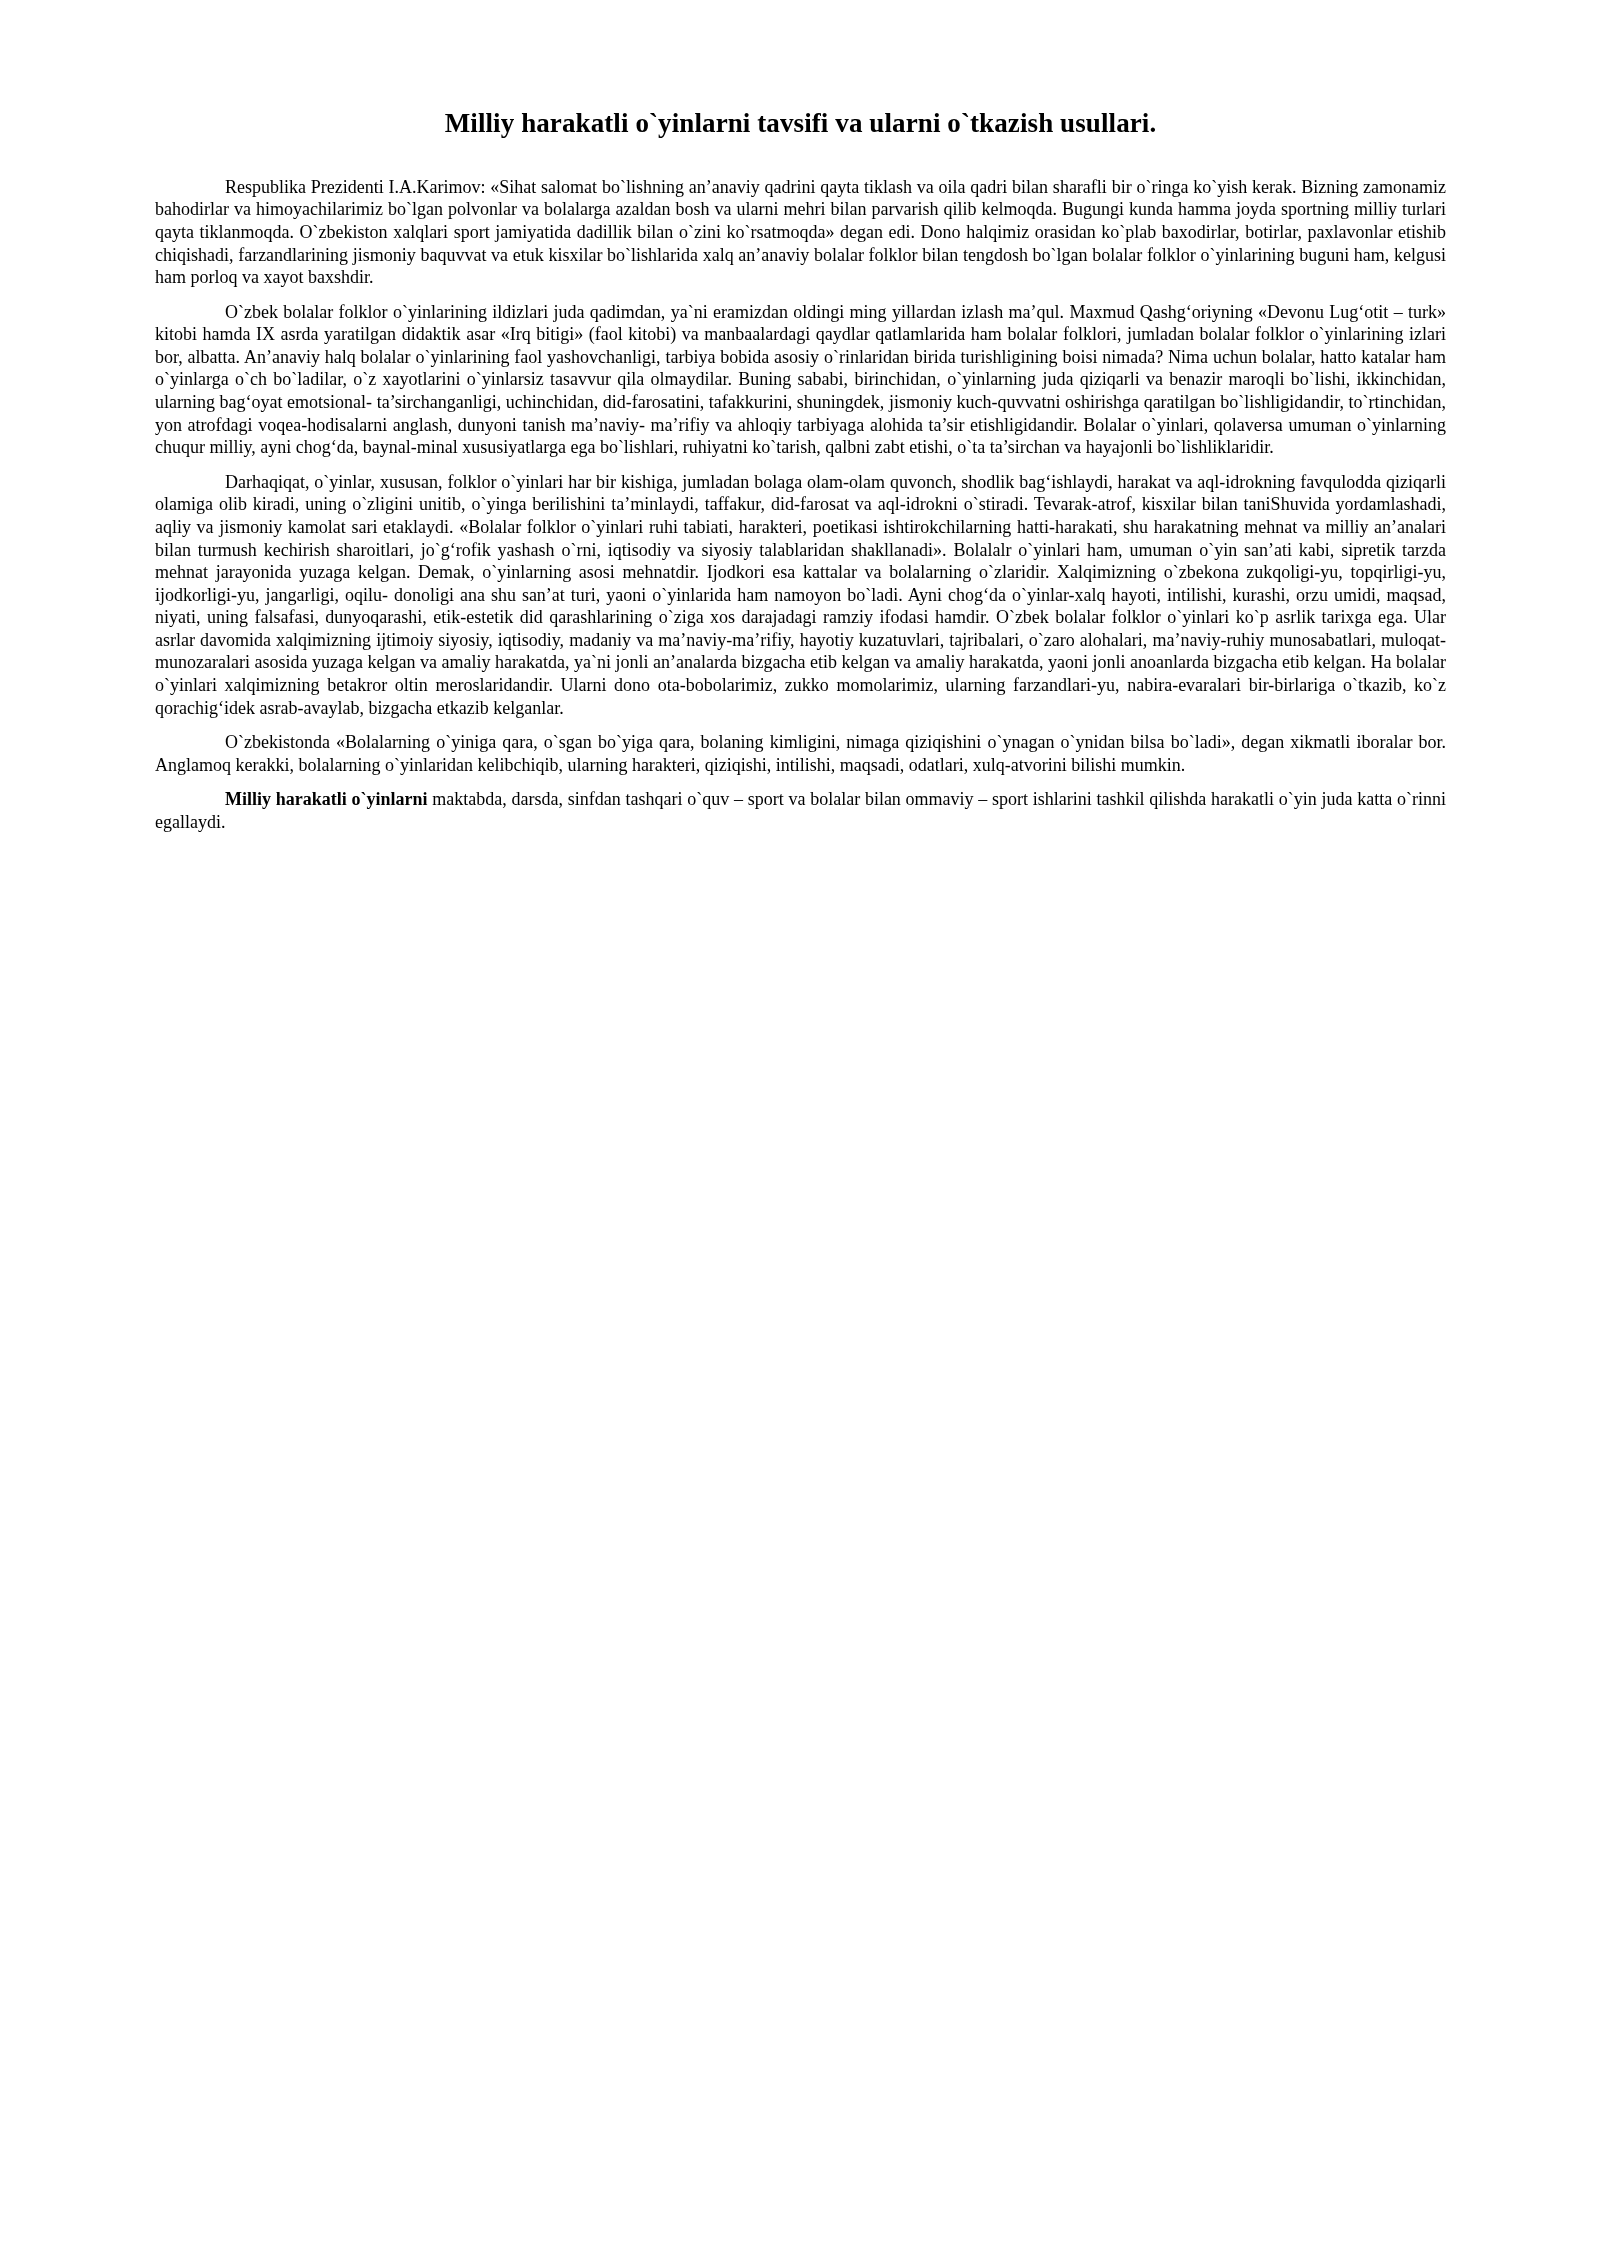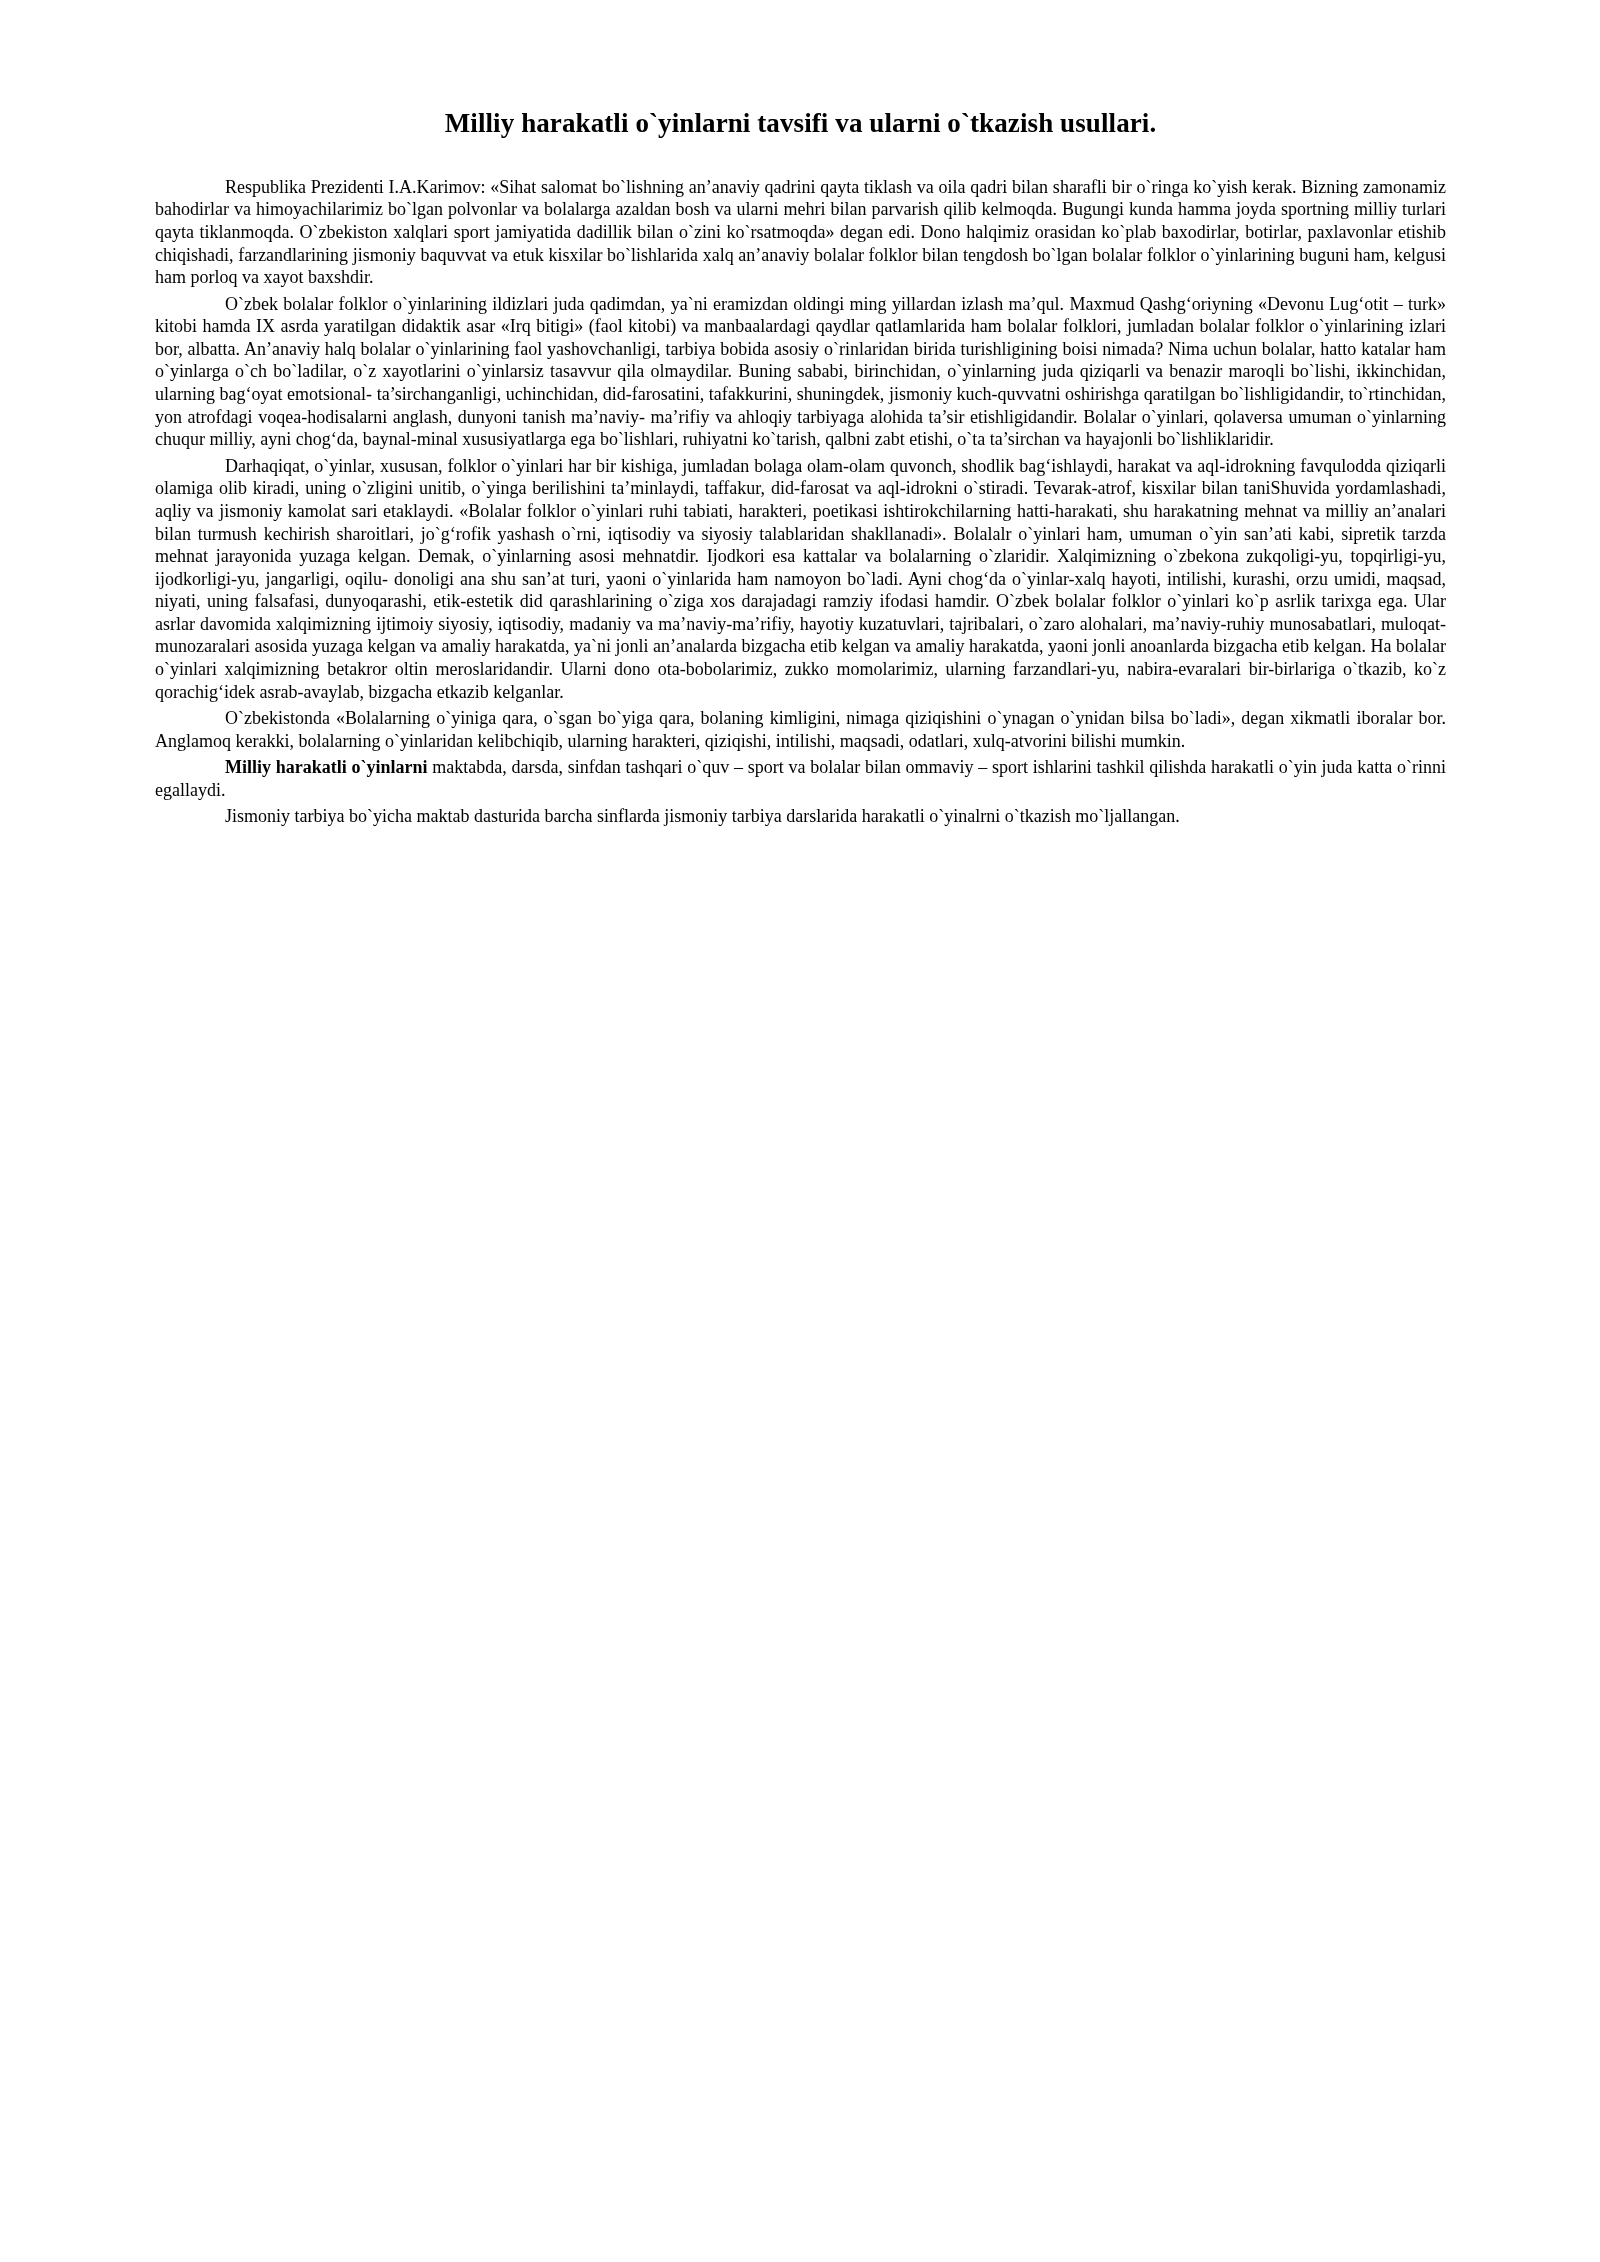--- a/index.html
+++ b/index.html
@@ -38,21 +38,21 @@
     font-size: 18px;
     line-height: 1.255;
     text-align: justify;
     text-justify: inter-word;
     margin: 0;
     text-indent: 70px;
     hyphens: none;
     -webkit-hyphens: none;
   }
   p.body-par + p.body-par {
-    margin-top: 4px;
+    margin-top: 12px;
   }
   .lead-bold {
     font-weight: bold;
   }
 </style>
 </head>
 <body>
 
 <div class="page">
   <div class="content">
@@ -62,16 +62,15 @@
     <p class="body-par">Respublika Prezidenti I.A.Karimov: «Sihat salomat bo`lishning an’anaviy qadrini qayta tiklash va oila qadri bilan sharafli bir o`ringa ko`yish kerak. Bizning zamonamiz bahodirlar va himoyachilarimiz bo`lgan polvonlar va bolalarga azaldan bosh va ularni mehri bilan parvarish qilib kelmoqda. Bugungi kunda hamma joyda sportning milliy turlari qayta tiklanmoqda. O`zbekiston xalqlari sport jamiyatida dadillik bilan o`zini ko`rsatmoqda» degan edi. Dono halqimiz orasidan ko`plab baxodirlar, botirlar, paxlavonlar etishib chiqishadi, farzandlarining jismoniy baquvvat va etuk kisxilar bo`lishlarida xalq an’anaviy bolalar folklor bilan tengdosh bo`lgan bolalar folklor o`yinlarining buguni ham, kelgusi ham porloq va xayot baxshdir.</p>
 
     <p class="body-par">O`zbek bolalar folklor o`yinlarining ildizlari juda qadimdan, ya`ni eramizdan oldingi ming yillardan izlash ma’qul. Maxmud Qashg‘oriyning «Devonu Lug‘otit – turk» kitobi hamda IX asrda yaratilgan didaktik asar «Irq bitigi» (faol kitobi) va manbaalardagi qaydlar qatlamlarida ham bolalar folklori, jumladan bolalar folklor o`yinlarining izlari bor, albatta. An’anaviy halq bolalar o`yinlarining faol yashovchanligi, tarbiya bobida asosiy o`rinlaridan birida turishligining boisi nimada? Nima uchun bolalar, hatto katalar ham o`yinlarga o`ch bo`ladilar, o`z xayotlarini o`yinlarsiz tasavvur qila olmaydilar. Buning sababi, birinchidan, o`yinlarning juda qiziqarli va benazir maroqli bo`lishi, ikkinchidan, ularning bag‘oyat emotsional- ta’sirchanganligi, uchinchidan, did-farosatini, tafakkurini, shuningdek, jismoniy kuch-quvvatni oshirishga qaratilgan bo`lishligidandir, to`rtinchidan, yon atrofdagi voqea-hodisalarni anglash, dunyoni tanish ma’naviy- ma’rifiy va ahloqiy tarbiyaga alohida ta’sir etishligidandir. Bolalar o`yinlari, qolaversa umuman o`yinlarning chuqur milliy, ayni chog‘da, baynal-minal xususiyatlarga ega bo`lishlari, ruhiyatni ko`tarish, qalbni zabt etishi, o`ta ta’sirchan va hayajonli bo`lishliklaridir.</p>
 
     <p class="body-par">Darhaqiqat, o`yinlar, xususan, folklor o`yinlari har bir kishiga, jumladan bolaga olam-olam quvonch, shodlik bag‘ishlaydi, harakat va aql-idrokning favqulodda qiziqarli olamiga olib kiradi, uning o`zligini unitib, o`yinga berilishini ta’minlaydi, taffakur, did-farosat va aql-idrokni o`stiradi. Tevarak-atrof, kisxilar bilan taniShuvida yordamlashadi, aqliy va jismoniy kamolat sari etaklaydi. «Bolalar folklor o`yinlari ruhi tabiati, harakteri, poetikasi ishtirokchilarning hatti-harakati, shu harakatning mehnat va milliy an’analari bilan turmush kechirish sharoitlari, jo`g‘rofik yashash o`rni, iqtisodiy va siyosiy talablaridan shakllanadi». Bolalalr o`yinlari ham, umuman o`yin san’ati kabi, sipretik tarzda mehnat jarayonida yuzaga kelgan. Demak, o`yinlarning asosi mehnatdir. Ijodkori esa kattalar va bolalarning o`zlaridir. Xalqimizning o`zbekona zukqoligi-yu, topqirligi-yu, ijodkorligi-yu, jangarligi, oqilu- donoligi ana shu san’at turi, yaoni o`yinlarida ham namoyon bo`ladi. Ayni chog‘da o`yinlar-xalq hayoti, intilishi, kurashi, orzu umidi, maqsad, niyati, uning falsafasi, dunyoqarashi, etik-estetik did qarashlarining o`ziga xos darajadagi ramziy ifodasi hamdir. O`zbek bolalar folklor o`yinlari ko`p asrlik tarixga ega. Ular asrlar davomida xalqimizning ijtimoiy siyosiy, iqtisodiy, madaniy va ma’naviy-ma’rifiy, hayotiy kuzatuvlari, tajribalari, o`zaro alohalari, ma’naviy-ruhiy munosabatlari, muloqat- munozaralari asosida yuzaga kelgan va amaliy harakatda, ya`ni jonli an’analarda bizgacha etib kelgan va amaliy harakatda, yaoni jonli anoanlarda bizgacha etib kelgan. Ha bolalar o`yinlari xalqimizning betakror oltin meroslaridandir. Ularni dono ota-bobolarimiz, zukko momolarimiz, ularning farzandlari-yu, nabira-evaralari bir-birlariga o`tkazib, ko`z qorachig‘idek asrab-avaylab, bizgacha etkazib kelganlar.</p>
 
     <p class="body-par">O`zbekistonda «Bolalarning o`yiniga qara, o`sgan bo`yiga qara, bolaning kimligini, nimaga qiziqishini o`ynagan o`ynidan bilsa bo`ladi», degan xikmatli iboralar bor. Anglamoq kerakki, bolalarning o`yinlaridan kelibchiqib, ularning harakteri, qiziqishi, intilishi, maqsadi, odatlari, xulq-atvorini bilishi mumkin.</p>
 
     <p class="body-par"><span class="lead-bold">Milliy harakatli o`yinlarni</span><span> maktabda, darsda, sinfdan tashqari o`quv – sport va bolalar bilan ommaviy – sport ishlarini tashkil qilishda harakatli o`yin juda katta o`rinni egallaydi.</span></p>
 
-    <p class="body-par">Jismoniy tarbiya bo`yicha maktab dasturida barcha sinflarda jismoniy tarbiya darslarida harakatli o`yinalrni o`tkazish mo`ljallangan.</p>
 
   </div>
 </div>
 
 </body></html>

